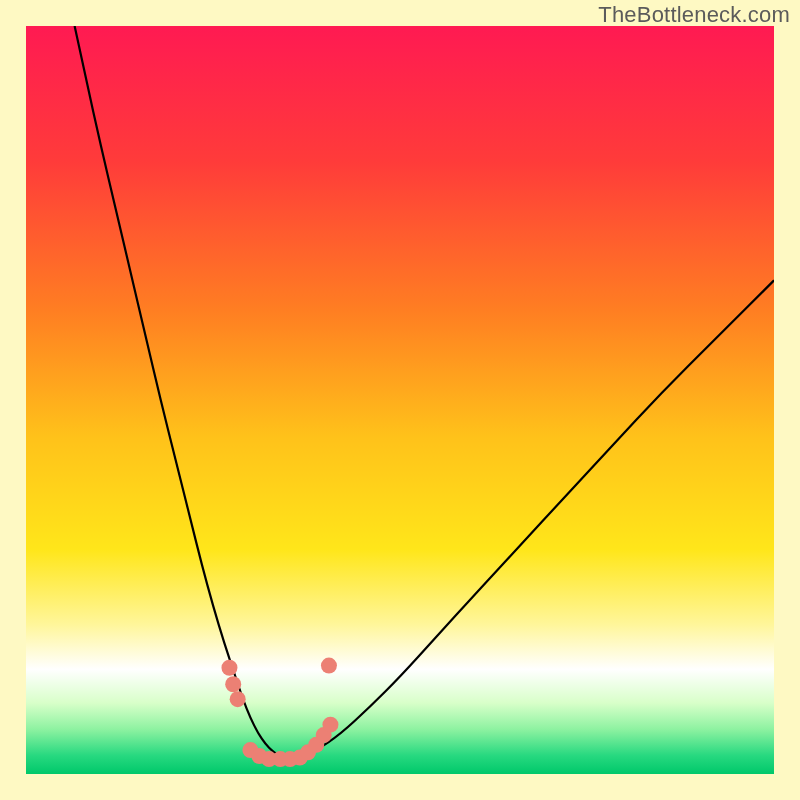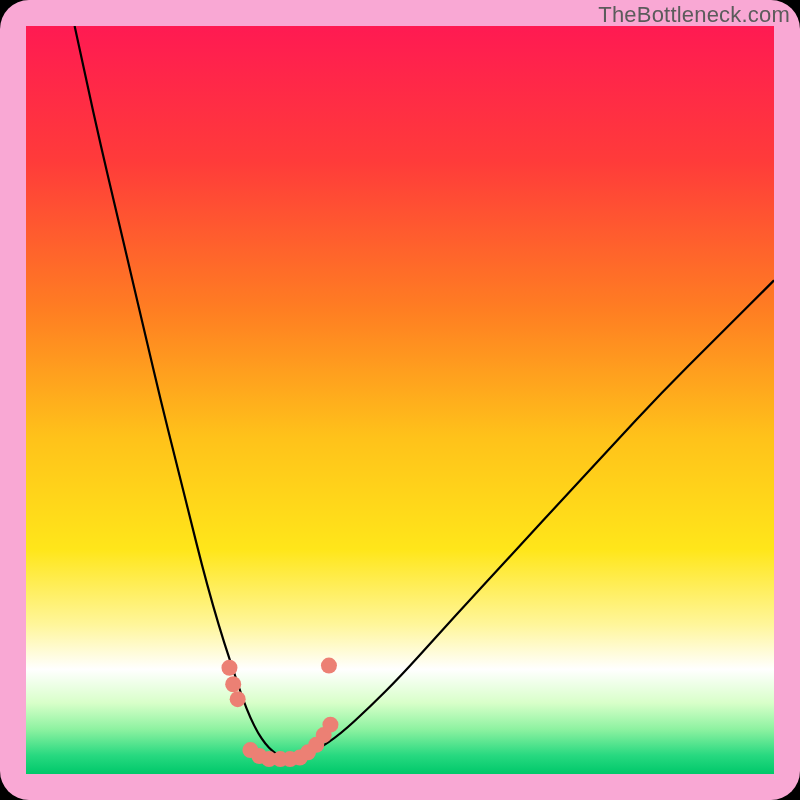--- a/index.html
+++ b/index.html
@@ -7,22 +7,21 @@
     padding: 0;
     width: 800px;
     height: 800px;
     overflow: hidden;
     background: #000;
     font-family: Arial, Helvetica, sans-serif;
   }
   .frame {
     position: absolute;
     inset: 0;
-    background: #f9a8d4;
-    border-radius: 29px;
+    background: #fef9c3;
   }
   .plot {
     position: absolute;
     left: 26px;
     top: 26px;
     width: 748px;
     height: 748px;
   }
   .watermark {
     position: absolute;

